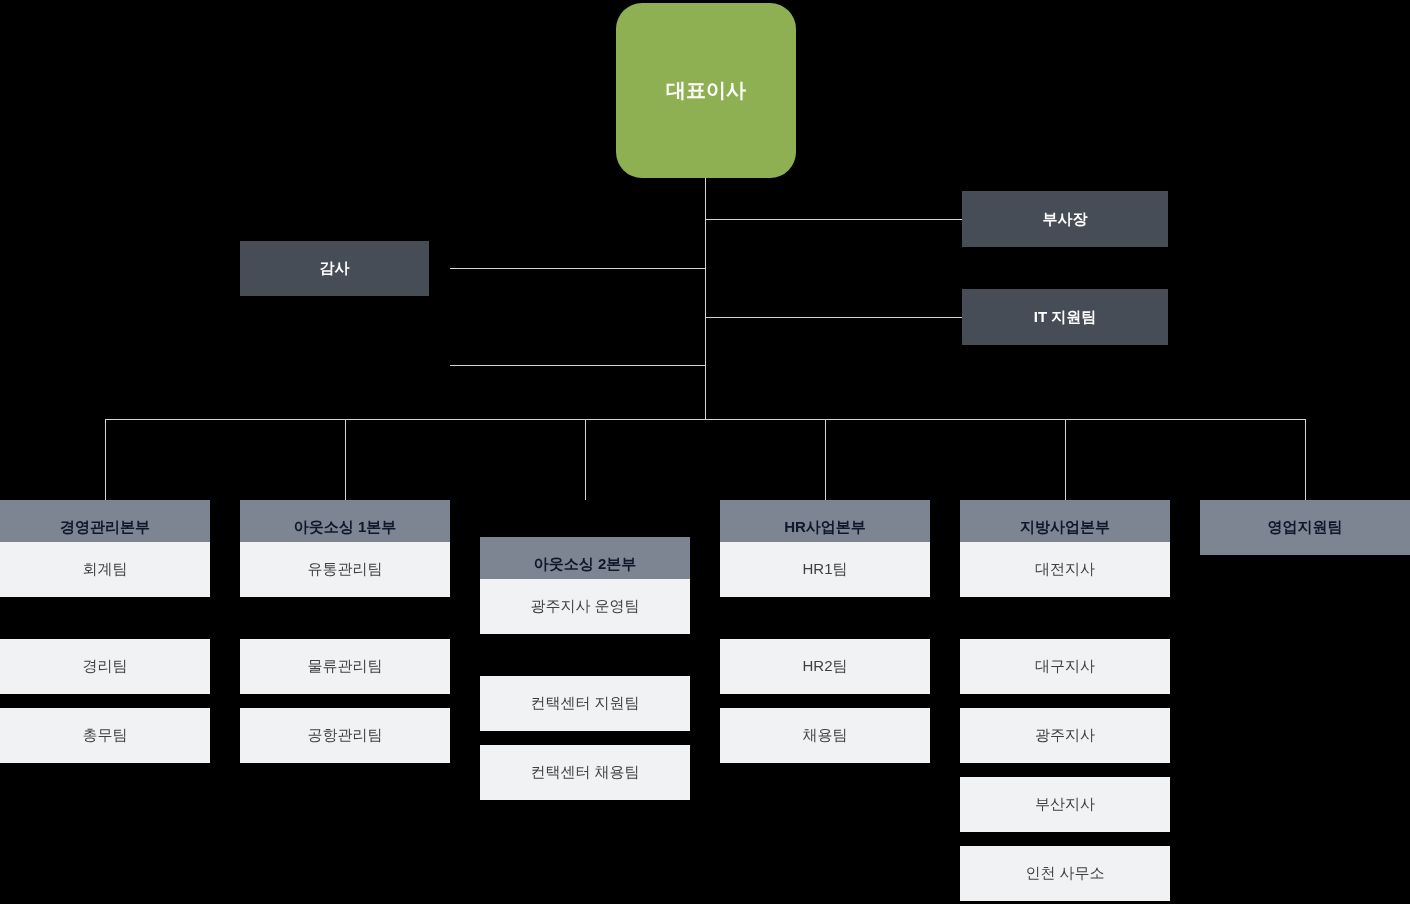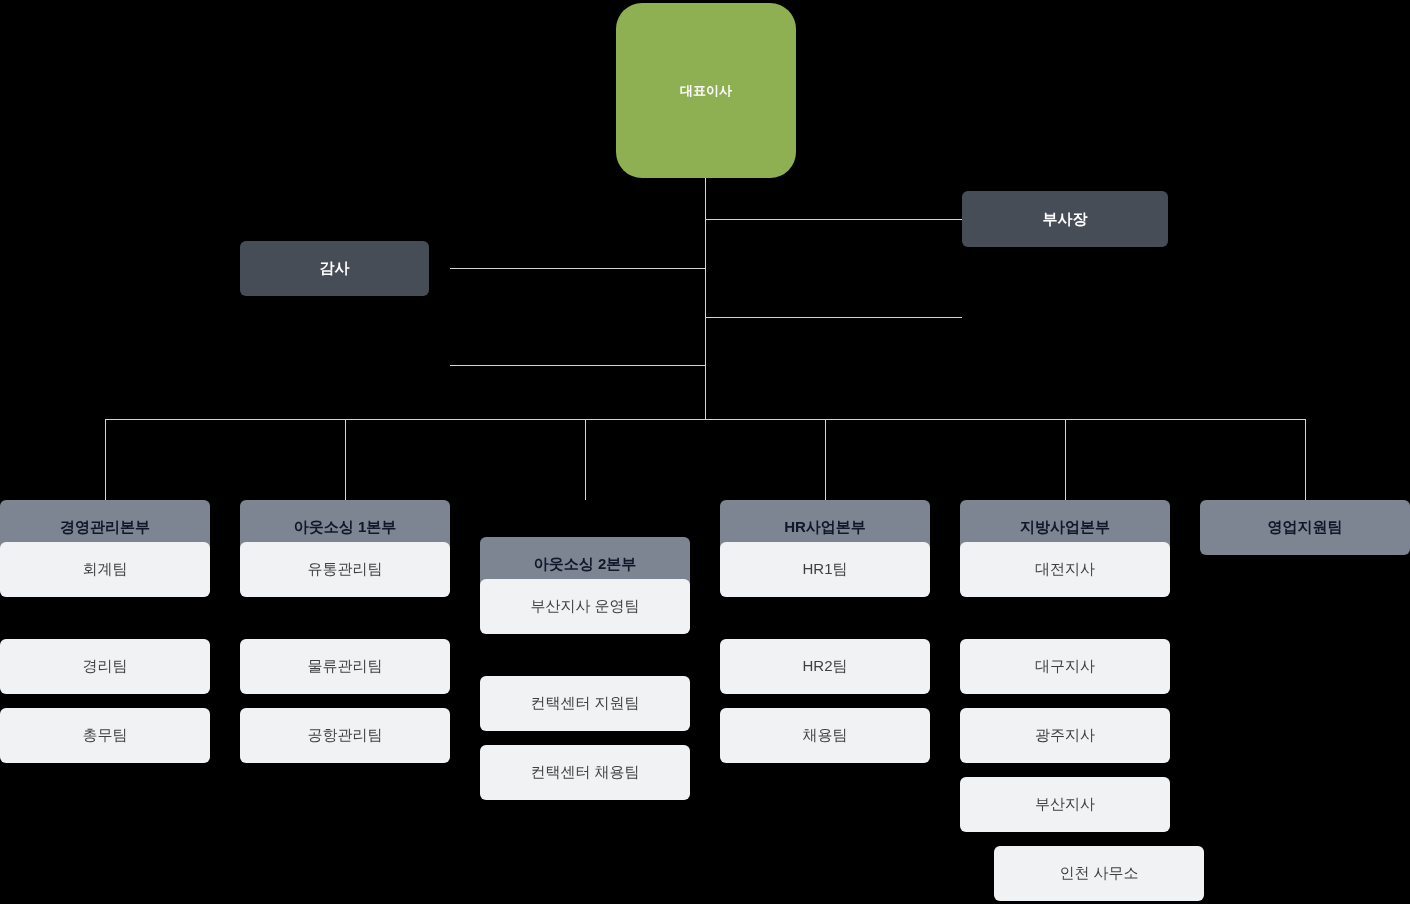--- a/index.html
+++ b/index.html
@@ -19,27 +19,27 @@
     position: relative; overflow: hidden;
   }
   .canvas {
     position: absolute; left: 0; top: 0;
     width: 1410px; height: 904px;
   }
   .node {
     position: absolute;
     display: flex; align-items: center; justify-content: center;
     text-align: center;
-    border-radius: 6px;
+    border-radius: 0;
   }
   .node-root {
     left: 616px; top: 3px; width: 180px; height: 175px;
     background: var(--root-color);
     border-radius: 26px;
-    color: #ffffff; font-size: 13px; font-weight: 700;
+    color: #ffffff; font-size: 20px; font-weight: 700;
   }
   .node-staff {
     background: var(--staff-color);
     color: #ffffff; font-size: 15px; font-weight: 600;
   }
   #staff-vp   { left: 962px; top: 191px; width: 206px; height: 56px; }
   #staff-audit{ left: 240px; top: 241px; width: 189px; height: 55px; }
   #staff-it   { left: 962px; top: 289px; width: 206px; height: 56px; }
   #staff-edu  { left: 240px; top: 339px; width: 210px; height: 55px; }
 
@@ -56,21 +56,21 @@
   .col-0 { left: 0; }
   .col-1 { left: 240px; }
   .col-2 { left: 480px; margin-top: 37px; }
   .col-3 { left: 720px; }
   .col-4 { left: 960px; }
   .col-5 { left: 1200px; }
   .row-0 { top: 542px; }
   .row-1 { top: 639px; }
   .row-2 { top: 708px; }
   .row-3 { top: 777px; }
-  .row-4 { top: 846px; margin-left: 34px; }
+  .row-4 { top: 846px; }
 
   .line { position: absolute; background: var(--line-color); }
   .vline { width: 1px; }
   .hline { height: 1px; }
   #line-main-vertical { left: 705px; top: 178px; height: 241px; }
   #line-to-vp    { left: 706px; top: 219px; width: 256px; }
   #line-to-audit { left: 450px; top: 268px; width: 255px; }
   #line-to-it    { left: 706px; top: 317px; width: 256px; }
   #line-to-edu   { left: 450px; top: 365px; width: 255px; }
   #line-trunk    { left: 105px; top: 419px; width: 1201px; }
@@ -97,37 +97,38 @@
   <div class="line vline drop" id="drop-1"></div>
   <div class="line vline drop" id="drop-2"></div>
   <div class="line vline drop" id="drop-3"></div>
   <div class="line vline drop" id="drop-4"></div>
   <div class="line vline drop" id="drop-5"></div>
 
   <div class="node node-root">대표이사</div>
 
   <div class="node node-staff" id="staff-vp">부사장</div>
   <div class="node node-staff" id="staff-audit">감사</div>
+  <div class="node node-staff" id="staff-it">IT 지원팀</div>
 
   <div class="node node-division col-0">경영관리본부</div>
   <div class="node node-division col-1">아웃소싱 1본부</div>
   <div class="node node-division col-2">아웃소싱 2본부</div>
   <div class="node node-division col-3">HR사업본부</div>
   <div class="node node-division col-4">지방사업본부</div>
   <div class="node node-division col-5">영업지원팀</div>
 
   <div class="node node-team col-0 row-0">회계팀</div>
   <div class="node node-team col-0 row-1">경리팀</div>
   <div class="node node-team col-0 row-2">총무팀</div>
 
   <div class="node node-team col-1 row-0">유통관리팀</div>
   <div class="node node-team col-1 row-1">물류관리팀</div>
   <div class="node node-team col-1 row-2">공항관리팀</div>
 
-  <div class="node node-team col-2 row-0">부산지사 운영팀</div>
+  <div class="node node-team col-2 row-0">광주지사 운영팀</div>
   <div class="node node-team col-2 row-1">컨택센터 지원팀</div>
   <div class="node node-team col-2 row-2">컨택센터 채용팀</div>
 
   <div class="node node-team col-3 row-0">HR1팀</div>
   <div class="node node-team col-3 row-1">HR2팀</div>
   <div class="node node-team col-3 row-2">채용팀</div>
 
   <div class="node node-team col-4 row-0">대전지사</div>
   <div class="node node-team col-4 row-1">대구지사</div>
   <div class="node node-team col-4 row-2">광주지사</div>

